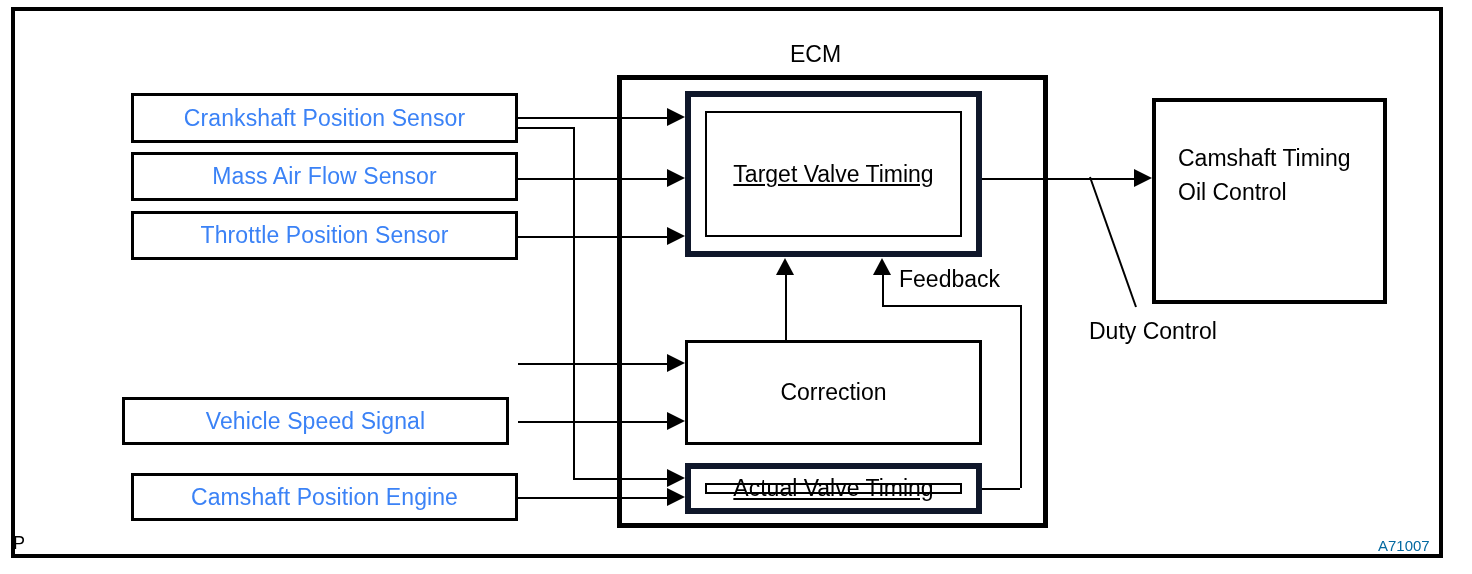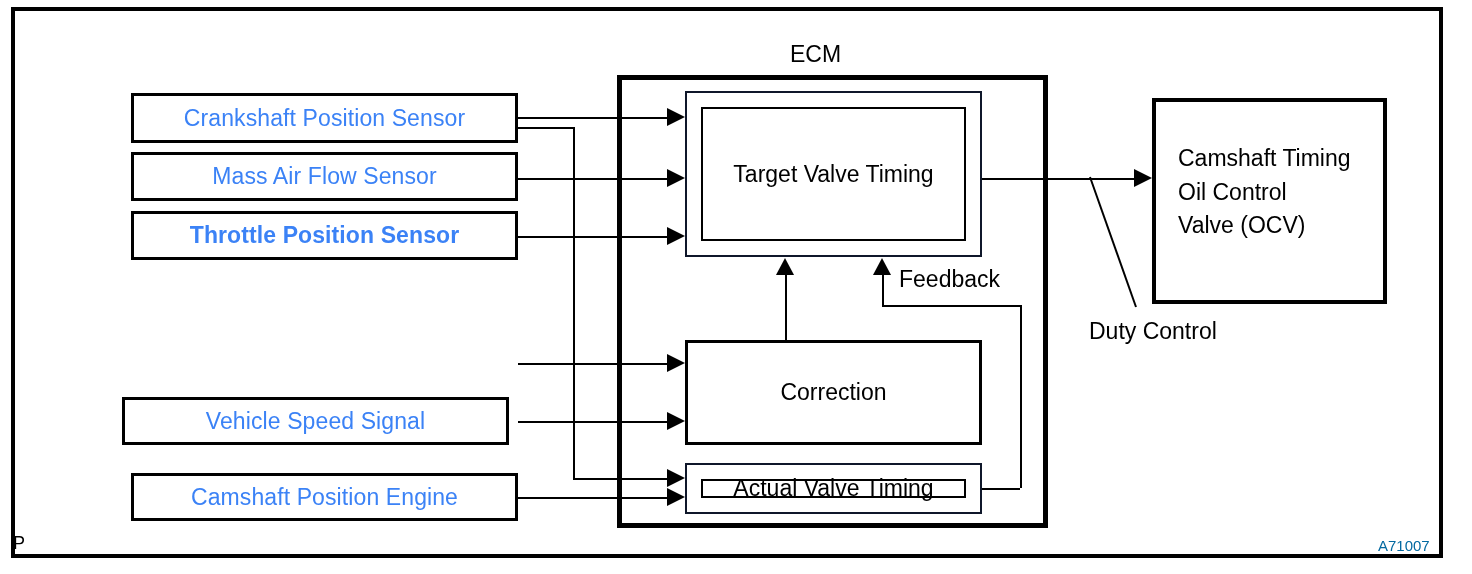--- a/index.html
+++ b/index.html
@@ -66,22 +66,23 @@
     background: #fff;
     display: flex;
     align-items: center;
     justify-content: center;
     font-size: 23px;
     color: #000;
     white-space: nowrap;
   }
   
   .inner-box.double {
-    border: 2px solid #0f172a;
+    border: 6px solid #0f172a;
     padding: 14px;
+    text-decoration: underline;
   }
   .inner-box.double > .dbl-inner {
     box-sizing: border-box;
     border: 2px solid #000;
     width: 100%;
     height: 100%;
     display: flex;
     align-items: center;
     justify-content: center;
     background: #fff;
@@ -156,21 +157,21 @@
 <div id="canvas">
 
   <div class="page-frame"></div>
 
   <div class="sensor-box" style="left:131px; top:93px; width:387px; height:50px;">
     <span>Crankshaft Position Sensor</span>
   </div>
   <div class="sensor-box" style="left:131px; top:152px; width:387px; height:49px;">
     <span>Mass Air Flow Sensor</span>
   </div>
-  <div class="sensor-box" style="left:131px; top:211px; width:387px; height:49px;font-weight:bold;">
+  <div class="sensor-box" style="left:131px; top:211px; width:387px; height:49px;">
     <span>Throttle Position Sensor</span>
   </div>
 
   <div class="sensor-box" style="left:122px; top:397px; width:387px; height:48px;">
     <span>Vehicle Speed Signal</span>
   </div>
   <div class="sensor-box" style="left:131px; top:473px; width:387px; height:48px;">
     <span>Camshaft Position Engine</span>
   </div>
 
@@ -189,21 +190,20 @@
 
   <div class="inner-box double" style="left:685px; top:463px; width:297px; height:51px;">
     <div class="dbl-inner">
       <span>Actual Valve Timing</span>
     </div>
   </div>
 
   <div class="ocv-box" style="left:1152px; top:73px; width:235px; height:206px;margin-top:25px;">
     <div>Camshaft Timing</div>
     <div>Oil Control</div>
-    <div>Valve (OCV)</div>
   </div>
 
   <div class="h-line" style="left:518px; top:117px; width:149px;"></div>
   <div class="arrow-r" style="left:667px; top:108px;"></div>
 
   <div class="h-line" style="left:518px; top:127px; width:57px;"></div>
   <div class="v-line" style="left:573px; top:127px; height:351px;"></div>
   <div class="h-line" style="left:573px; top:478px; width:94px;"></div>
   <div class="arrow-r" style="left:667px; top:469px;"></div>
 

